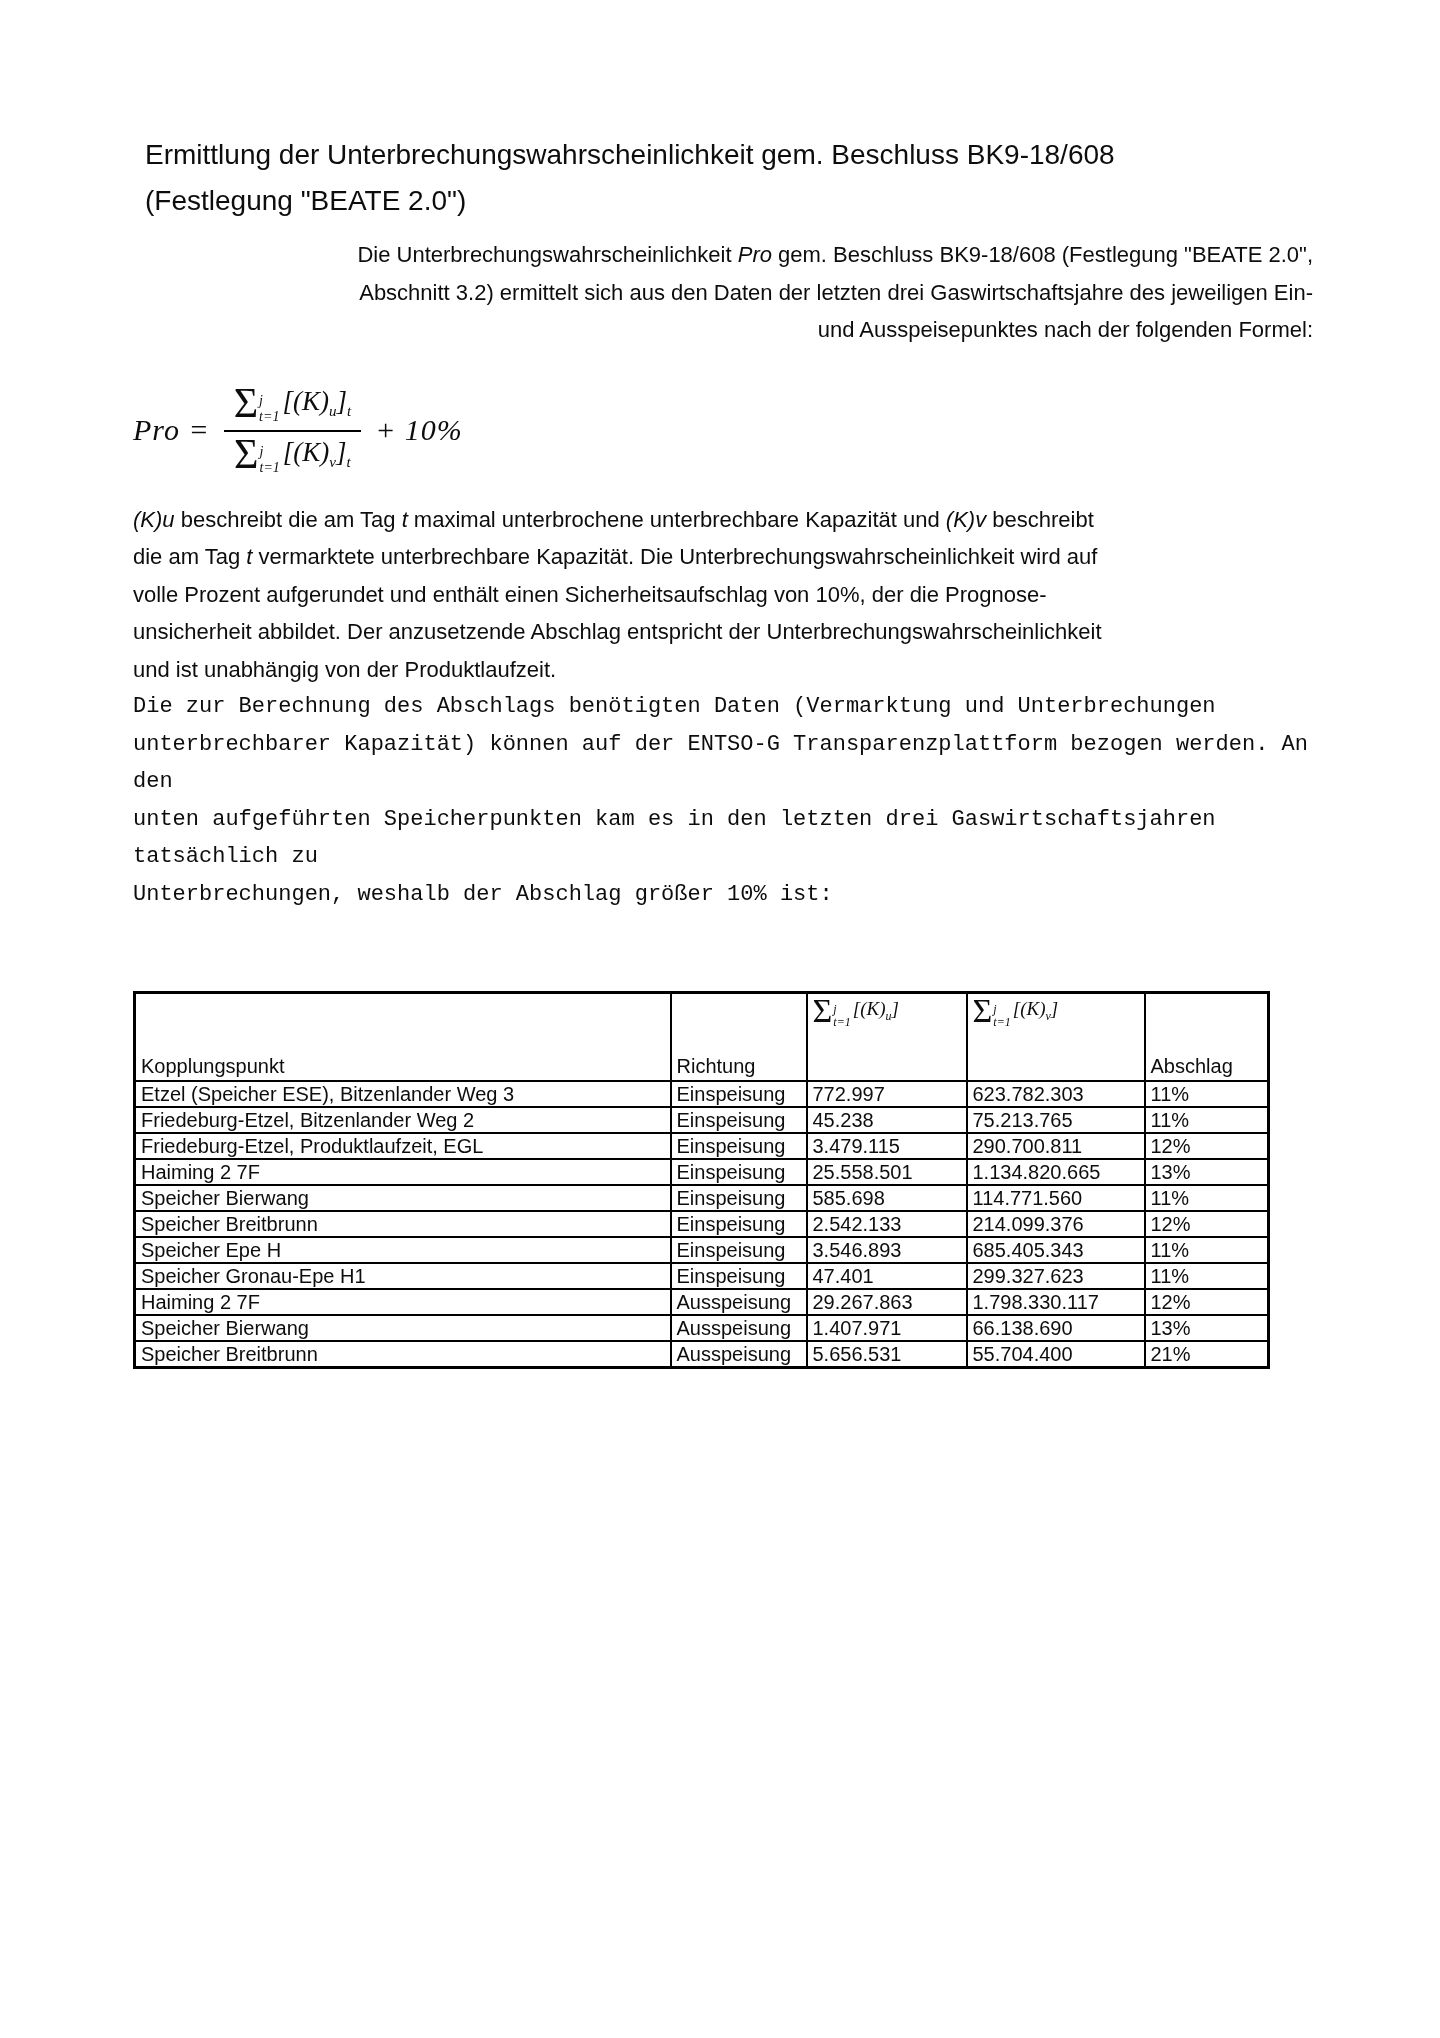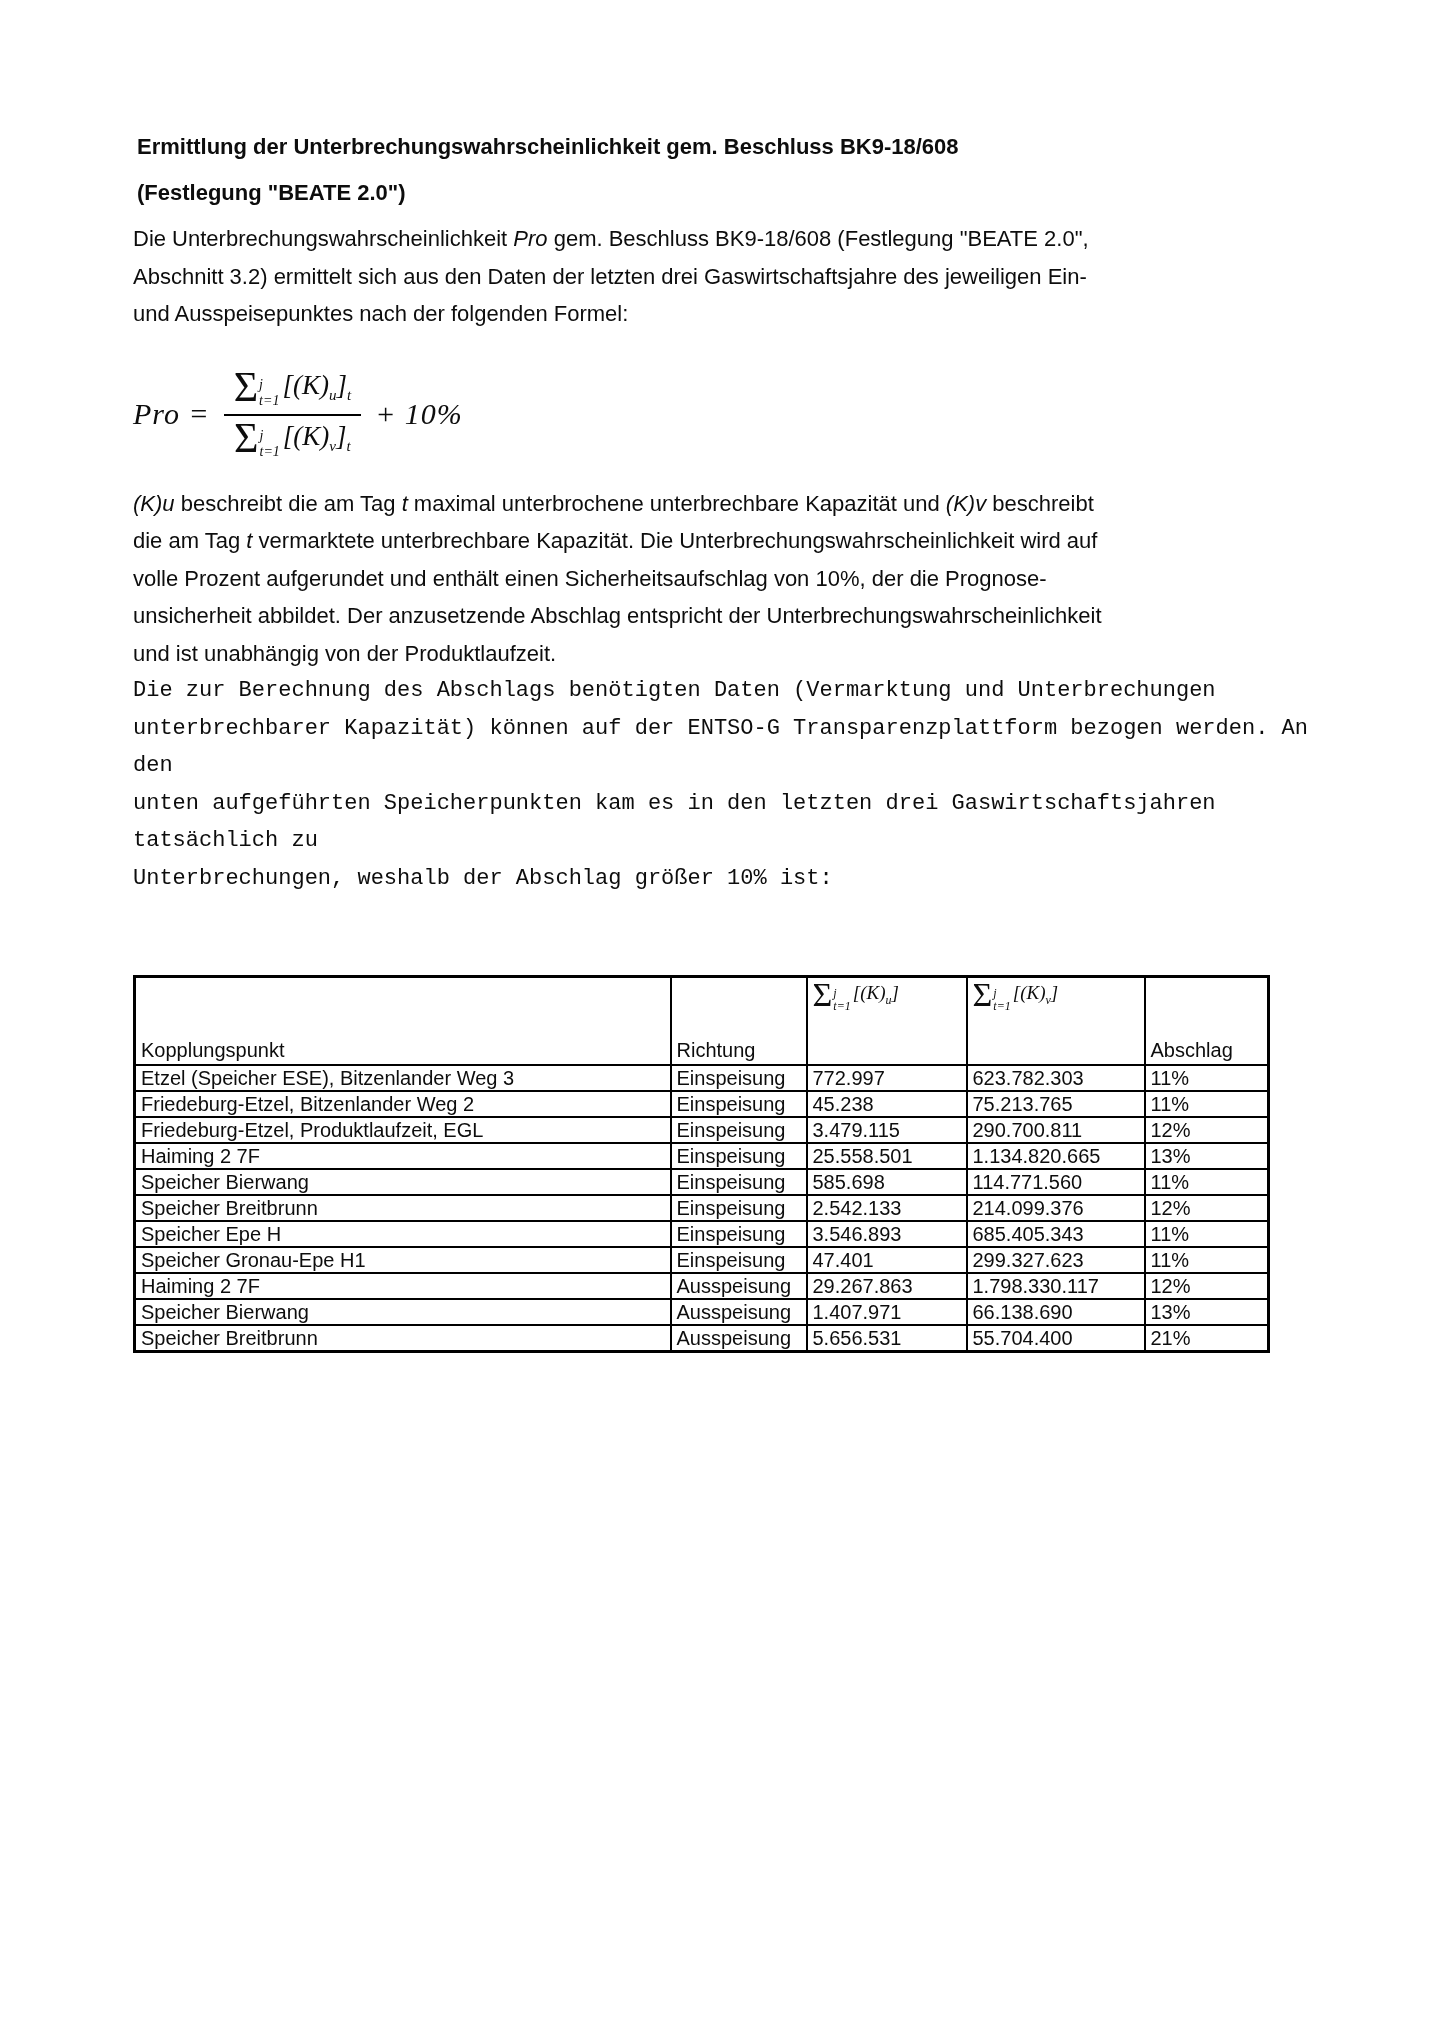--- a/index.html
+++ b/index.html
@@ -7,28 +7,28 @@
     position:relative;
     width:1440px; height:2038px;
     background:#ffffff;
     font-family:"Liberation Sans", sans-serif;
     color:#0d0d0d;
     overflow:hidden;
   }
   .content { position:absolute; left:133px; top:120px; width:1180px; }
 
   .doc-title {
-    font-size:22px; font-weight:700; line-height:46px;
-    margin:4px; white-space:pre-line;
+    font-size:28px; font-weight:400; line-height:46px;
+    margin:12px; white-space:pre-line;
   }
   p.bodytext {
     font-size:22px; line-height:37.5px;
     margin:0; white-space:pre-line;
   }
-  .p1 { margin-top:13px; }
+  .p1 { margin-top:13px;text-align:right; }
   .p2 { margin-top:14px; }
   .p3 { margin-top:17px;font-family:Liberation Mono, monospace; }
   .ital { font-style:italic; }
 
   
   .formula-block {
     margin:34px 0 24px 0;
     display:flex; align-items:center;
     font-family:"Liberation Serif", serif;
     font-style:italic; font-size:30px;

